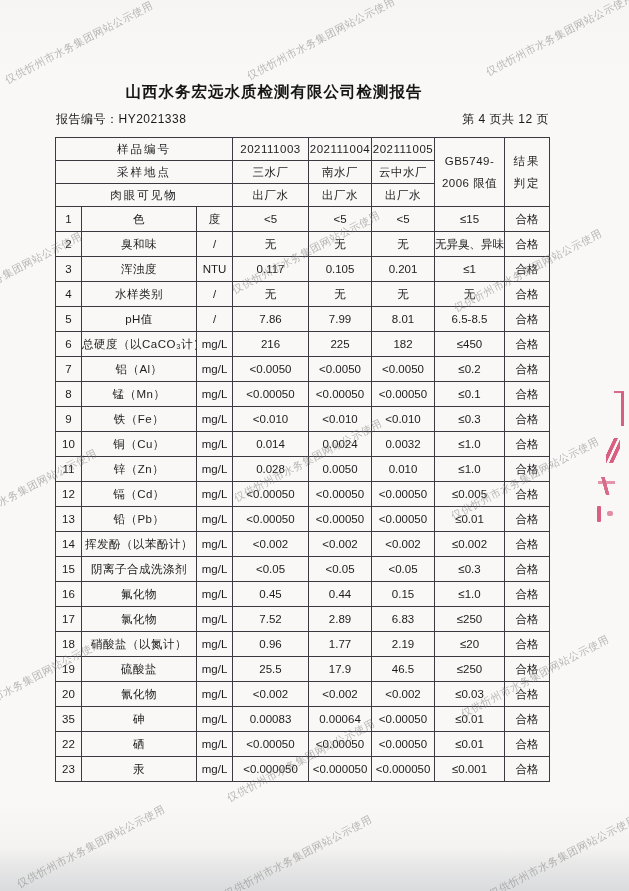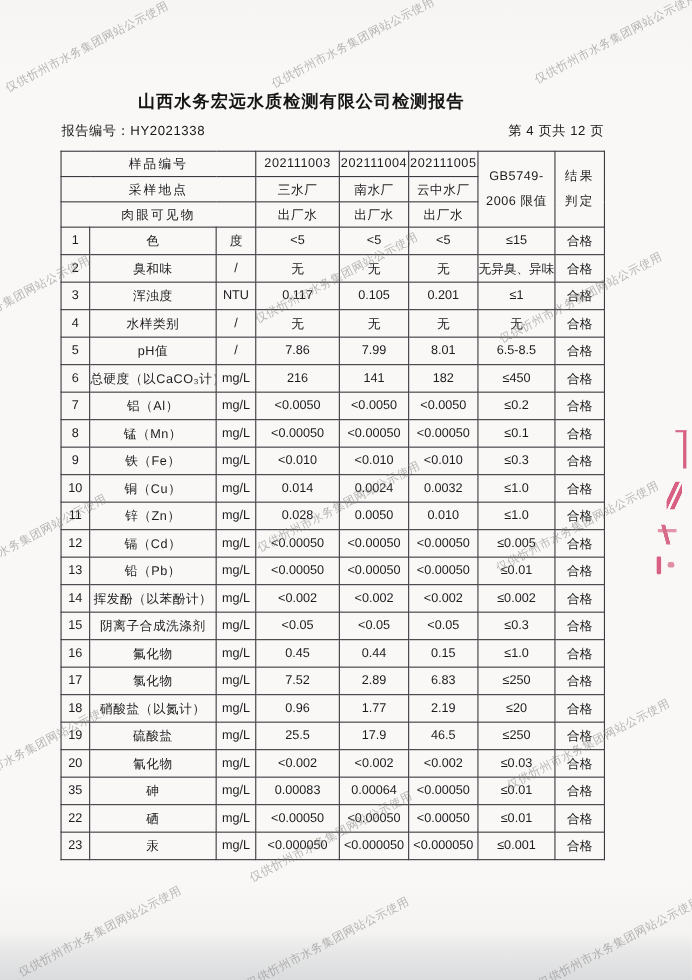--- a/index.html
+++ b/index.html
@@ -177,21 +177,21 @@
         <td class="num">7.99</td>
         <td class="num">8.01</td>
         <td class="num">6.5-8.5</td>
         <td>合格</td>
       </tr>
         <tr class="drow">
         <td class="num">6</td>
         <td class="item">总硬度（以CaCO₃计）</td>
         <td class="unit">mg/L</td>
         <td class="num">216</td>
-        <td class="num">141</td>
+        <td class="num">225</td>
         <td class="num">182</td>
         <td class="num">≤450</td>
         <td>合格</td>
       </tr>
         <tr class="drow">
         <td class="num">7</td>
         <td class="item">铝（Al）</td>
         <td class="unit">mg/L</td>
         <td class="num">&lt;0.0050</td>
         <td class="num">&lt;0.0050</td>

